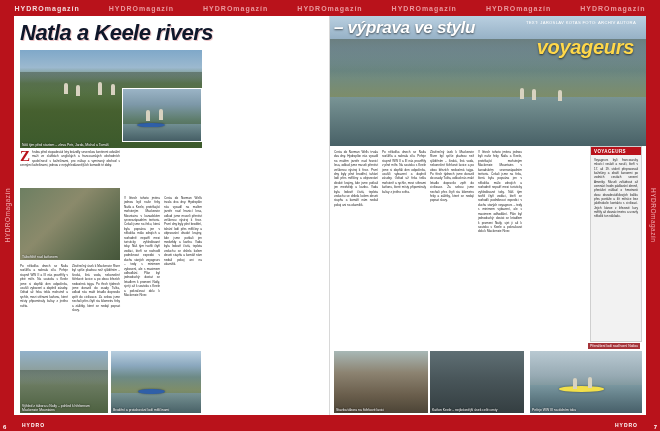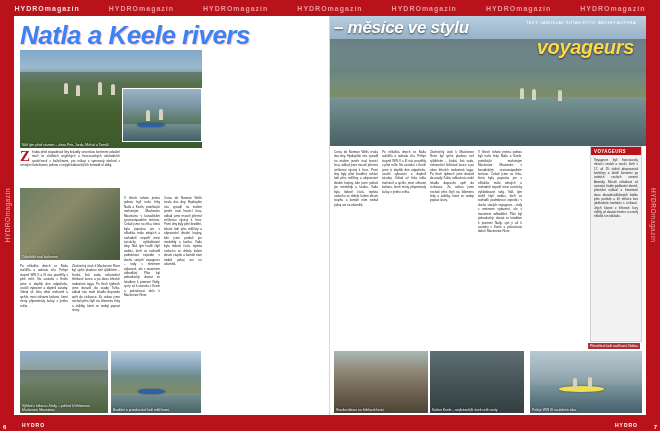--- a/index.html
+++ b/index.html
@@ -60,21 +60,21 @@
     overflow: hidden;
   }
   .page.left { left: 0; width: 50%; border-right: 1px solid #d8d8d8; }
   .page.right { right: 0; width: 50%; }
 
   
   .head-left {
     position: absolute; top: 4px; left: 6px; right: 4px; height: 34px;
   }
   .title-main {
-    font-size: 26px; font-weight: bold; color: #3b82f6;
+    font-size: 22px; font-weight: bold; color: #0f172a;
     font-style: italic; letter-spacing: -.5px;
     text-shadow: 1px 1px 0 #f0c9cb;
     white-space: nowrap;
   }
   .head-right {
     position: absolute; top: 2px; left: 4px; right: 6px; height: 40px;
     color: #ffffff;
   }
   .title-sub {
     font-size: 17px; font-style: italic; font-weight: bold;
@@ -294,21 +294,21 @@
         <div class="ov-ridge" style="top:18%; height:30%;"></div>
         <div class="ov-water" style="height:38%;"></div>
         <div class="ov-figure" style="left:60%; top:55%;"></div>
         <div class="ov-figure" style="left:64%; top:56%;"></div>
         <div class="ov-figure" style="left:72%; top:57%;"></div>
       </div>
 
       <div class="head-right">
         <div class="byline">TEXT: JAROSLAV KOTAS
 FOTO: ARCHIV AUTORA</div>
-        <div class="title-sub">– měsíce ve stylu</div>
+        <div class="title-sub">– výprava ve stylu</div>
         <div class="title-voy">voyageurs</div>
       </div>
 
 
       <div class="sidebar-box" style="top:130px; right:4px; width:52px; height:196px;">
         <div class="sidebar-title">VOYAGEURS</div>
         <div class="sidebar-body">Voyageurs byli francouzsky mluvící veslaři a nosiči, kteří v 17. až 19. století přepravovali kožešiny a zboží kanoemi po vodních cestách severní Ameriky. Museli zvládnout až osmnáct hodin pádlování denně, přenášet náklad o hmotnosti dvou devadesátikilových balíků přes portáže a žít měsíce bez jakéhokoliv kontaktu s civilizací. Jejich kánoe z březové kůry měřily až dvanáct metrů a uvezly několik tun nákladu.</div>
       </div>
 
       <div class="coltext" style="top:134px; left:4px; width:44px; height:192px;">

